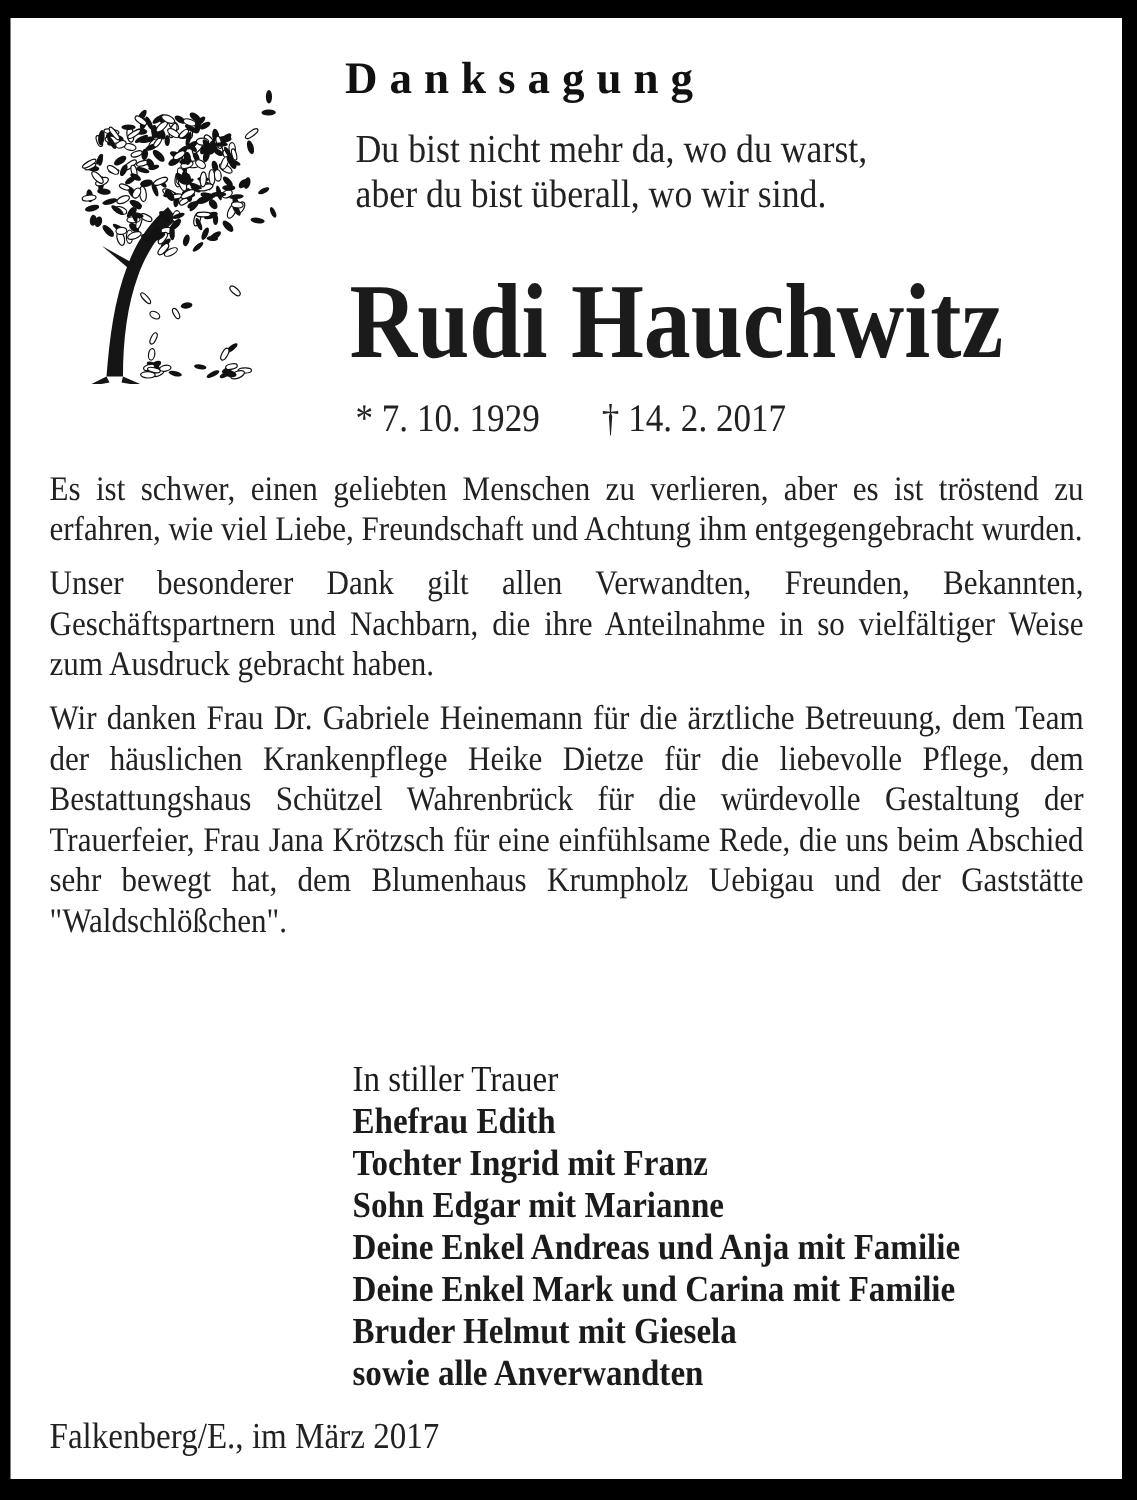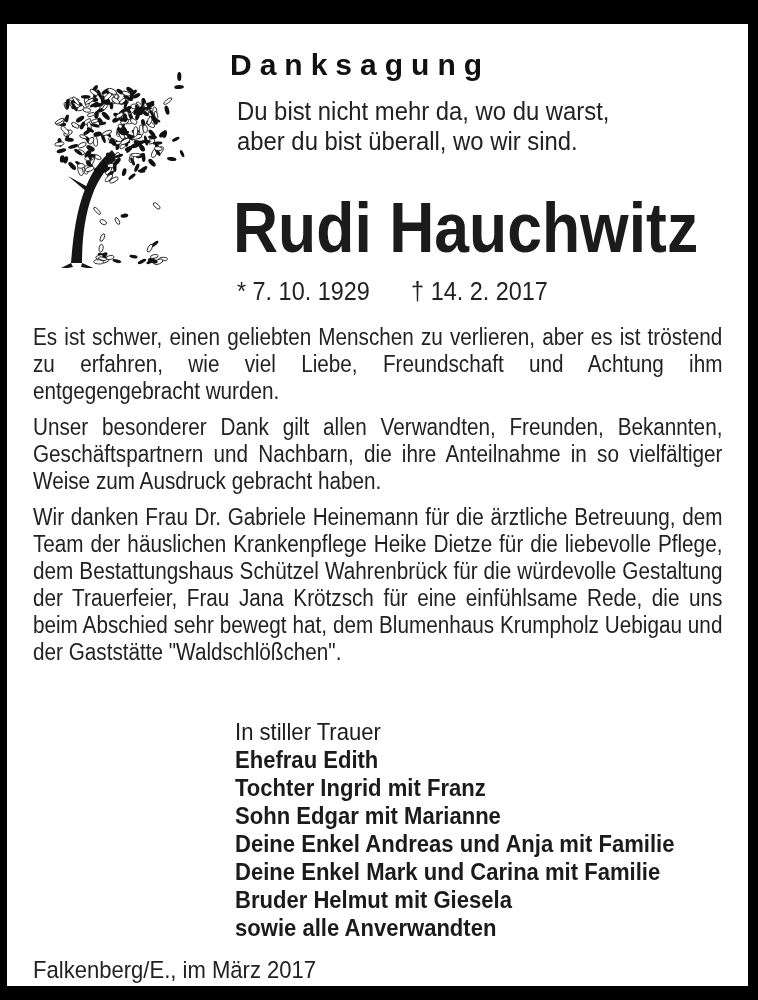--- a/index.html
+++ b/index.html
@@ -1,19 +1,19 @@
 <!DOCTYPE html>
 <html><head>
 <meta charset="utf-8">
 <style>
   html,body{margin:0;padding:0;background:#000;}
   .frame{
     width:758px;height:1000px;box-sizing:border-box;
-    background:#000;padding:24px 10px 14px 7px;
-    font-family:Liberation Sans, sans-serif;
+    background:#000;padding:12px 10px 14px 7px;
+    font-family:Liberation Serif, serif;
   }
   .card{
     position:relative;width:100%;height:100%;
     background:#fff;color:#1a1a1a;overflow:hidden;
   }
   .condensed{transform:scaleX(0.9);transform-origin:0 0;}
   .tree{position:absolute;left:21px;top:44px;width:160px;height:200px;}
   .heading{
     position:absolute;left:223px;top:24px;
     font-size:30px;font-weight:bold;letter-spacing:8px;white-space:nowrap;color:#111;

